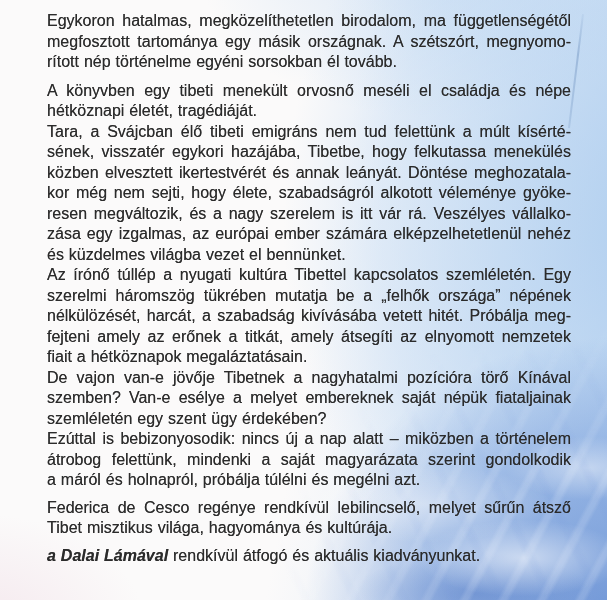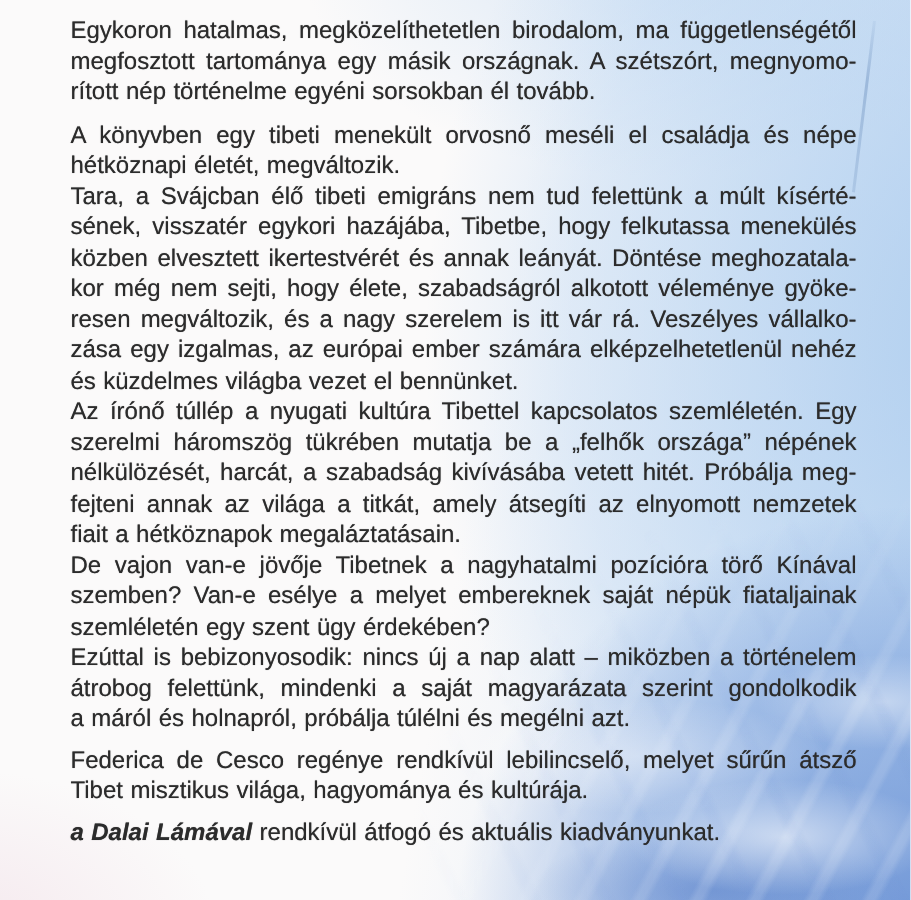--- a/index.html
+++ b/index.html
@@ -83,38 +83,38 @@
   <div class="blurb">
 
     <p class="para">
       <span class="ln">Egykoron hatalmas, megközelíthetetlen birodalom, ma függetlenségétől</span>
       <span class="ln">megfosztott tartománya egy másik országnak. A szétszórt, megnyomo-</span>
       <span class="ln ln-end">rított nép történelme egyéni sorsokban él tovább.</span>
     </p>
 
     <p class="para gap8">
       <span class="ln">A könyvben egy tibeti menekült orvosnő meséli el családja és népe</span>
-      <span class="ln ln-end">hétköznapi életét, megváltozik.</span>
+      <span class="ln ln-end">hétköznapi életét, tragédiáját.</span>
     </p>
 
     <p class="para">
       <span class="ln">Tara, a Svájcban élő tibeti emigráns nem tud felettünk a múlt kísérté-</span>
       <span class="ln">sének, visszatér egykori hazájába, Tibetbe, hogy felkutassa menekülés</span>
       <span class="ln">közben elvesztett ikertestvérét és annak leányát. Döntése meghozatala-</span>
       <span class="ln">kor még nem sejti, hogy élete, szabadságról alkotott véleménye gyöke-</span>
       <span class="ln">resen megváltozik, és a nagy szerelem is itt vár rá. Veszélyes vállalko-</span>
       <span class="ln">zása egy izgalmas, az európai ember számára elképzelhetetlenül nehéz</span>
       <span class="ln ln-end">és küzdelmes világba vezet el bennünket.</span>
     </p>
 
     <p class="para">
       <span class="ln">Az írónő túllép a nyugati kultúra Tibettel kapcsolatos szemléletén. Egy</span>
       <span class="ln">szerelmi háromszög tükrében mutatja be a „felhők országa” népének</span>
       <span class="ln">nélkülözését, harcát, a szabadság kivívásába vetett hitét. Próbálja meg-</span>
-      <span class="ln">fejteni annak az világa a titkát, amely átsegíti az elnyomott nemzetek</span>
+      <span class="ln">fejteni amely az erőnek a titkát, amely átsegíti az elnyomott nemzetek</span>
       <span class="ln ln-end">fiait a hétköznapok megaláztatásain.</span>
     </p>
 
     <p class="para">
       <span class="ln">De vajon van-e jövője Tibetnek a nagyhatalmi pozícióra törő Kínával</span>
       <span class="ln">szemben? Van-e esélye a melyet embereknek saját népük fiataljainak</span>
       <span class="ln ln-end">szemléletén egy szent ügy érdekében?</span>
     </p>
 
     <p class="para">

